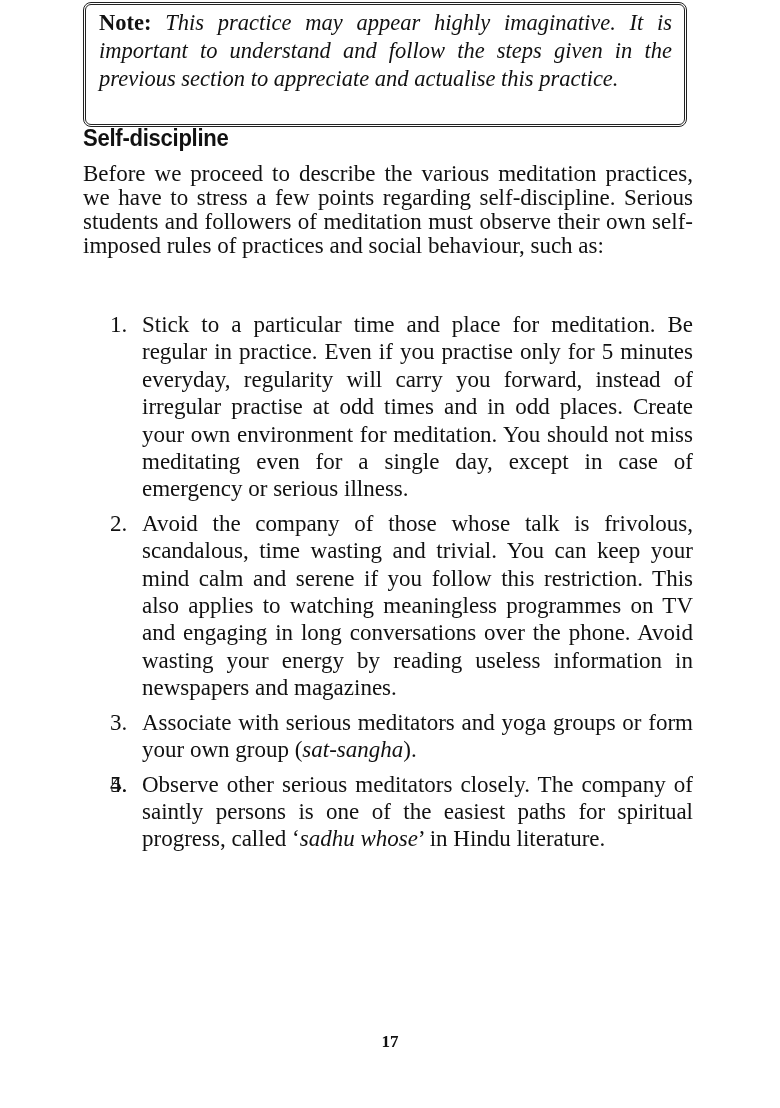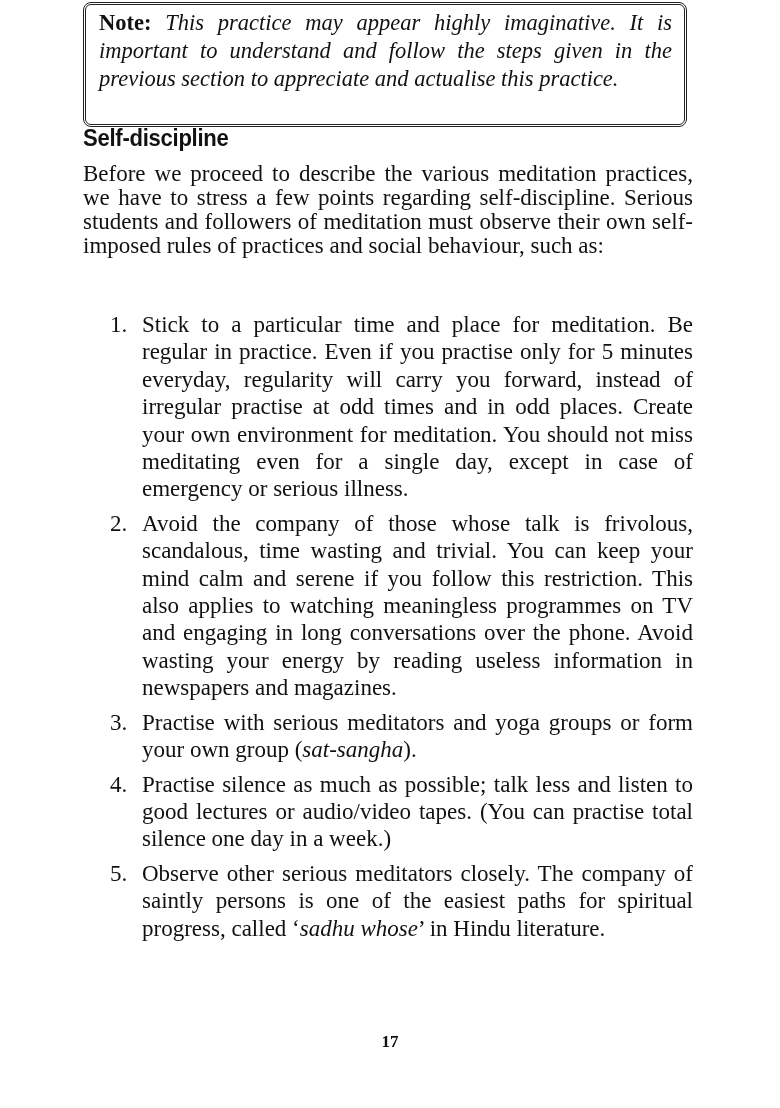--- a/index.html
+++ b/index.html
@@ -62,25 +62,24 @@
   <li>
     <span class="num">1.</span>
     <span>Stick to a particular time and place for meditation. Be regular in practice. Even if you practise only for 5 minutes everyday, regularity will carry you forward, instead of irregular practise at odd times and in odd places. Create your own environment for meditation. You should not miss meditating even for a single day, except in case of emergency or serious illness.</span>
   </li>
   <li>
     <span class="num">2.</span>
     <span>Avoid the company of those whose talk is frivolous, scandalous, time wasting and trivial. You can keep your mind calm and serene if you follow this restriction. This also applies to watching meaningless programmes on TV and engaging in long conversations over the phone. Avoid wasting your energy by reading useless information in newspapers and magazines.</span>
   </li>
   <li>
     <span class="num">3.</span>
-    <span>Practise with serious meditators and yoga groups or form your own group (</span><i>sat-sangha</i><span>).</span>
+    <span>Associate with serious meditators and yoga groups or form your own group (</span><i>sat-sangha</i><span>).</span>
   </li>
   <li>
     <span class="num">4.</span>
-    <span>Practise silence as much as possible; talk less and listen to good lectures or audio/video tapes. (You can practise total silence one day in a week.)</span>
   </li>
   <li>
     <span class="num">5.</span>
     <span>Observe other serious meditators closely. The company of saintly persons is one of the easiest paths for spiritual progress, called ‘</span><i>sadhu whose</i><span>’ in Hindu literature.</span>
   </li>
 </ol>
 
 <div class="page-number">17</div>
 
 </body></html>

